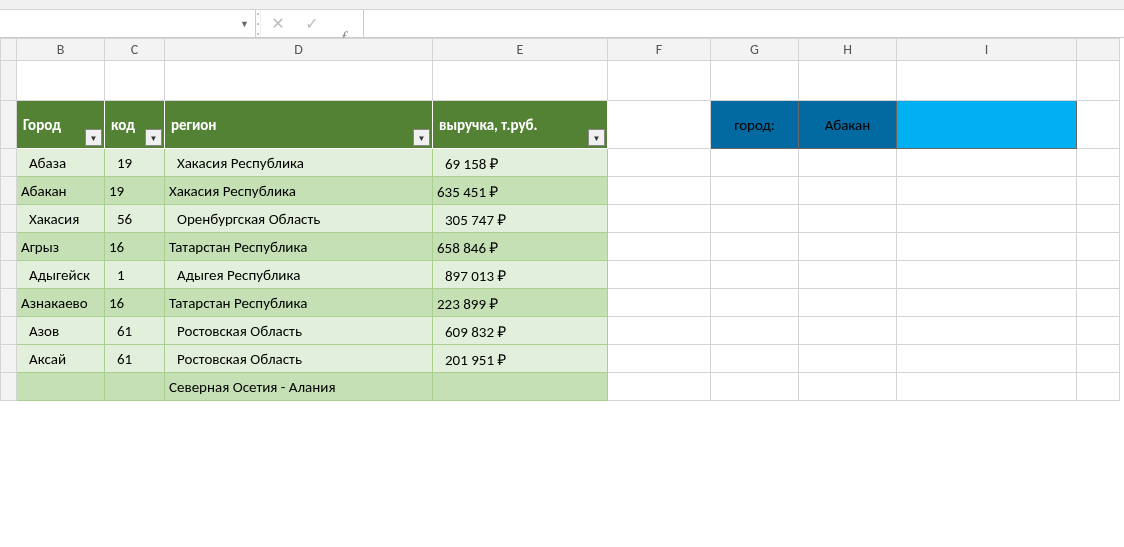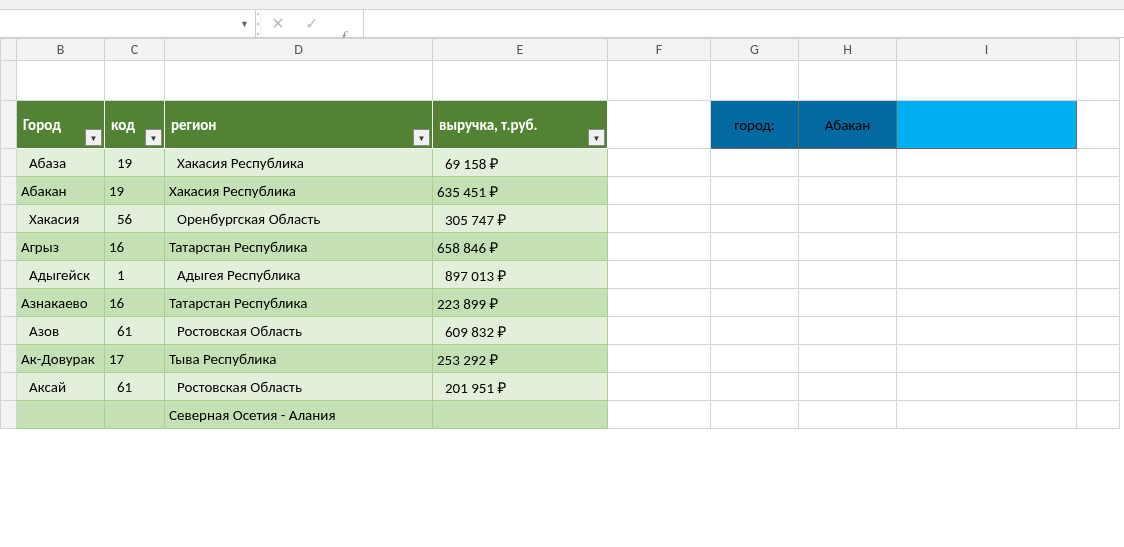--- a/index.html
+++ b/index.html
@@ -344,32 +344,20 @@
           <td class="tblcell txt">Азов</td>
           <td class="tblcell num">61</td>
           <td class="tblcell txt">Ростовская Область</td>
           <td class="tblcell num">609 832 ₽</td>
           <td class="blankcell"></td>
           <td class="blankcell"></td>
           <td class="blankcell"></td>
           <td class="blankcell"></td>
           <td class="blankcell"></td>
         </tr>
-        <tr class="band-odd">
-          <td class="c-rowhead"></td>
-          <td class="tblcell txt">Ак-Довурак</td>
-          <td class="tblcell num">17</td>
-          <td class="tblcell txt">Тыва Республика</td>
-          <td class="tblcell num">253 292 ₽</td>
-          <td class="blankcell"></td>
-          <td class="blankcell"></td>
-          <td class="blankcell"></td>
-          <td class="blankcell"></td>
-          <td class="blankcell"></td>
-        </tr>
         <tr class="band-even">
           <td class="c-rowhead"></td>
           <td class="tblcell txt">Аксай</td>
           <td class="tblcell num">61</td>
           <td class="tblcell txt">Ростовская Область</td>
           <td class="tblcell num">201 951 ₽</td>
           <td class="blankcell"></td>
           <td class="blankcell"></td>
           <td class="blankcell"></td>
           <td class="blankcell"></td>

